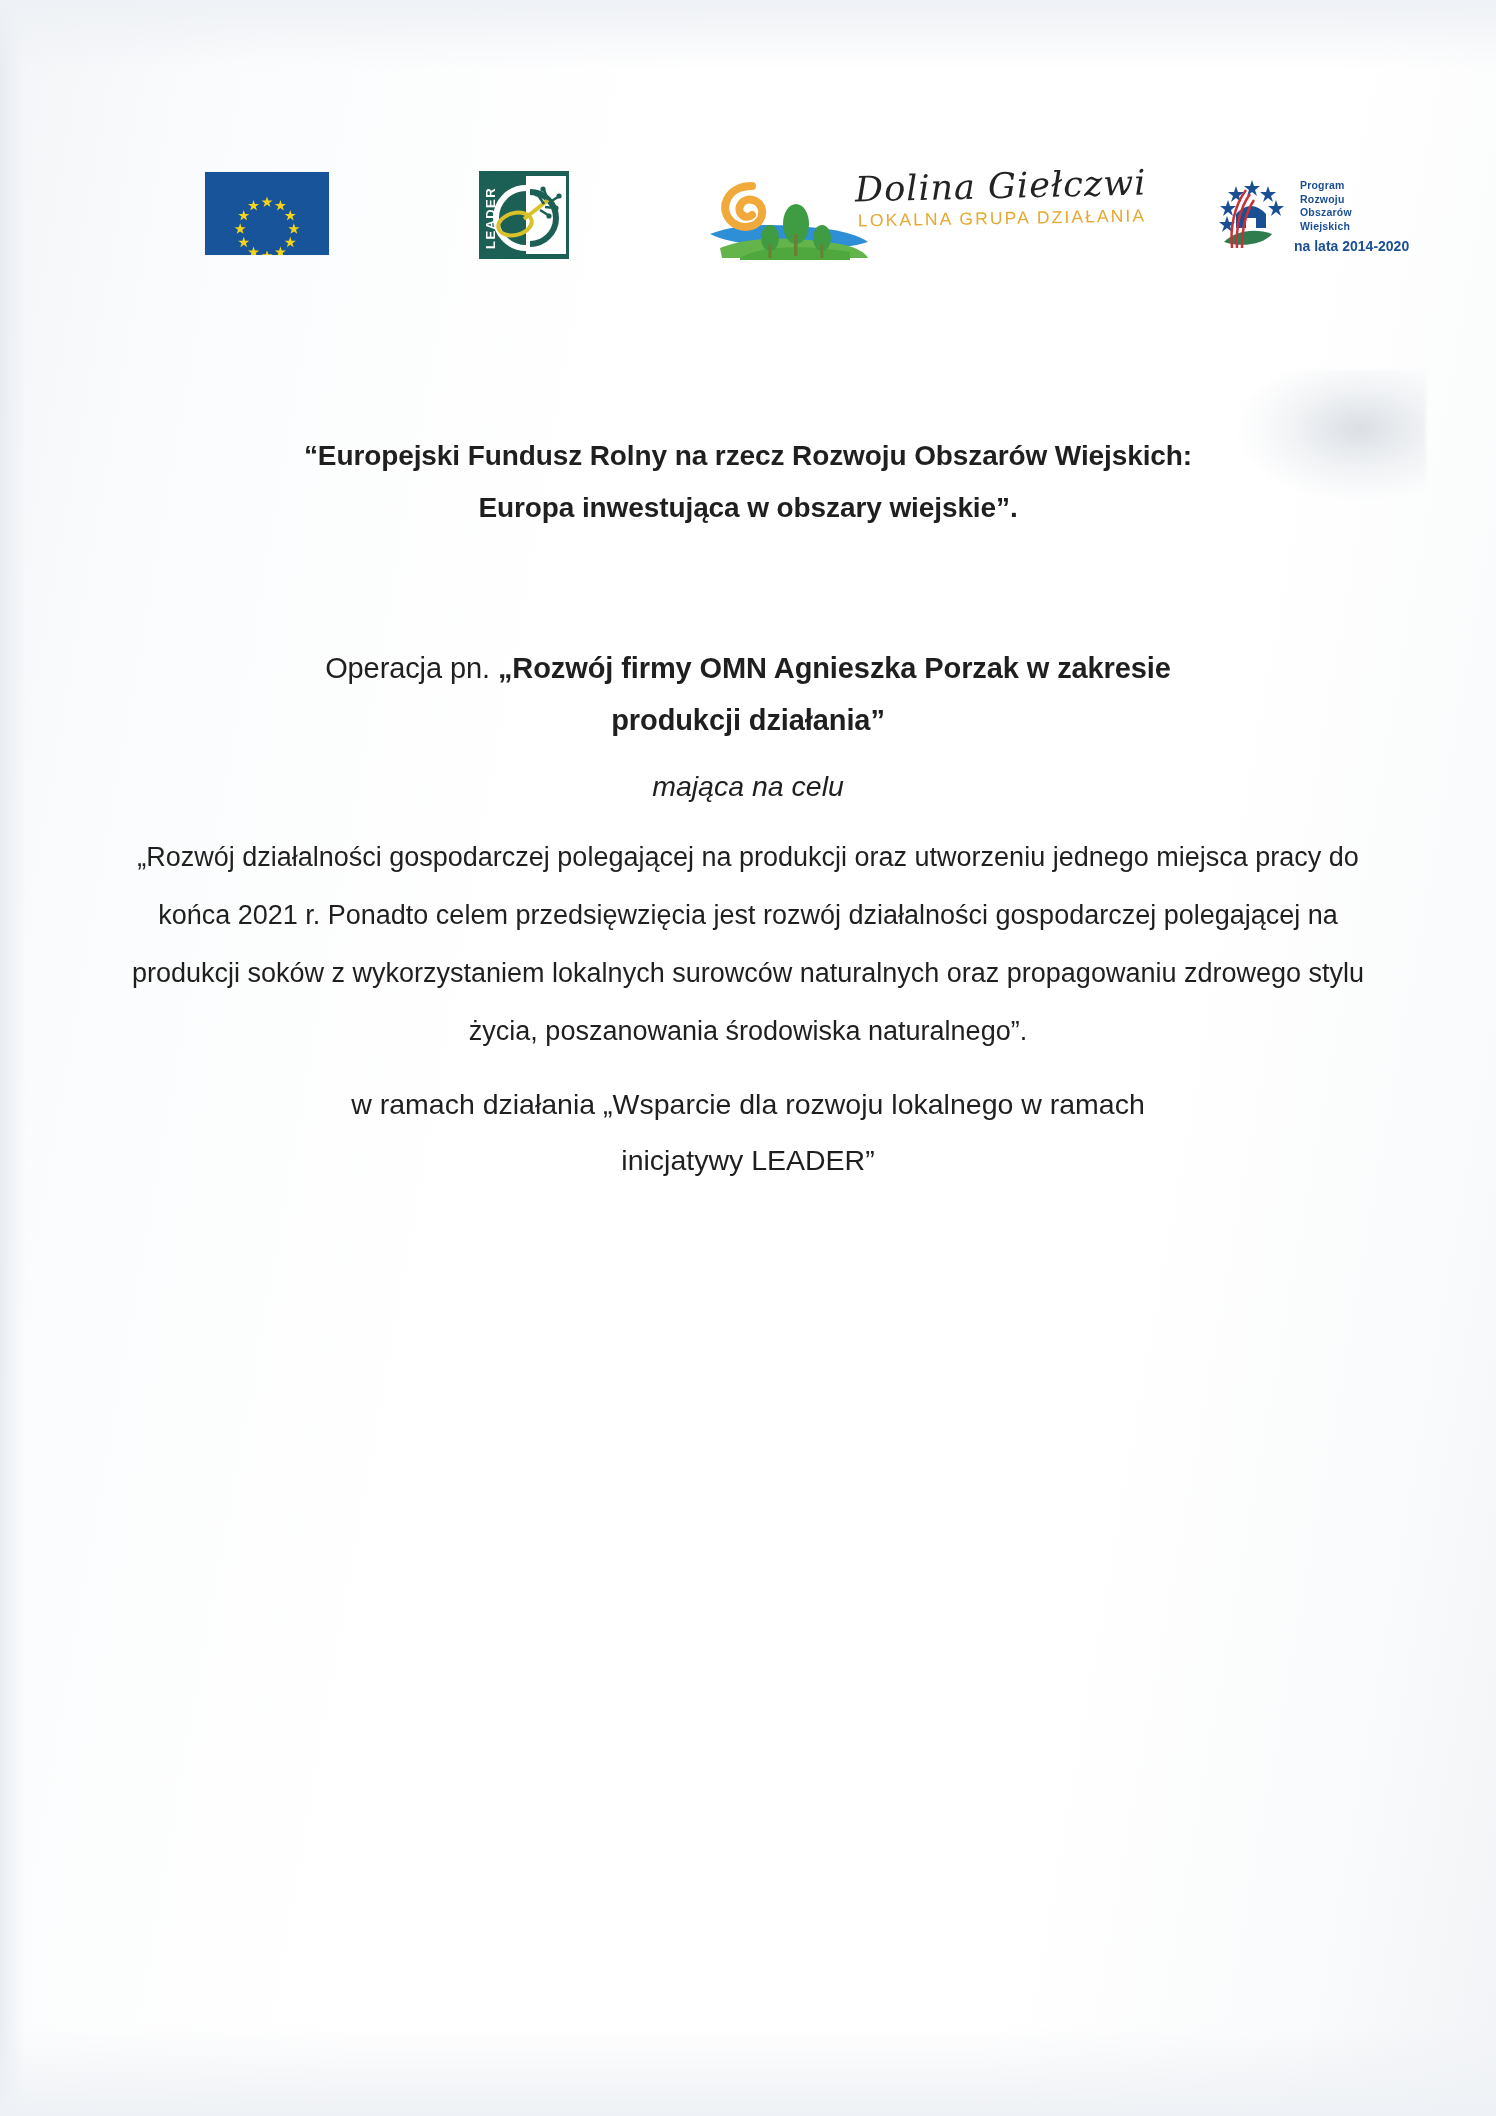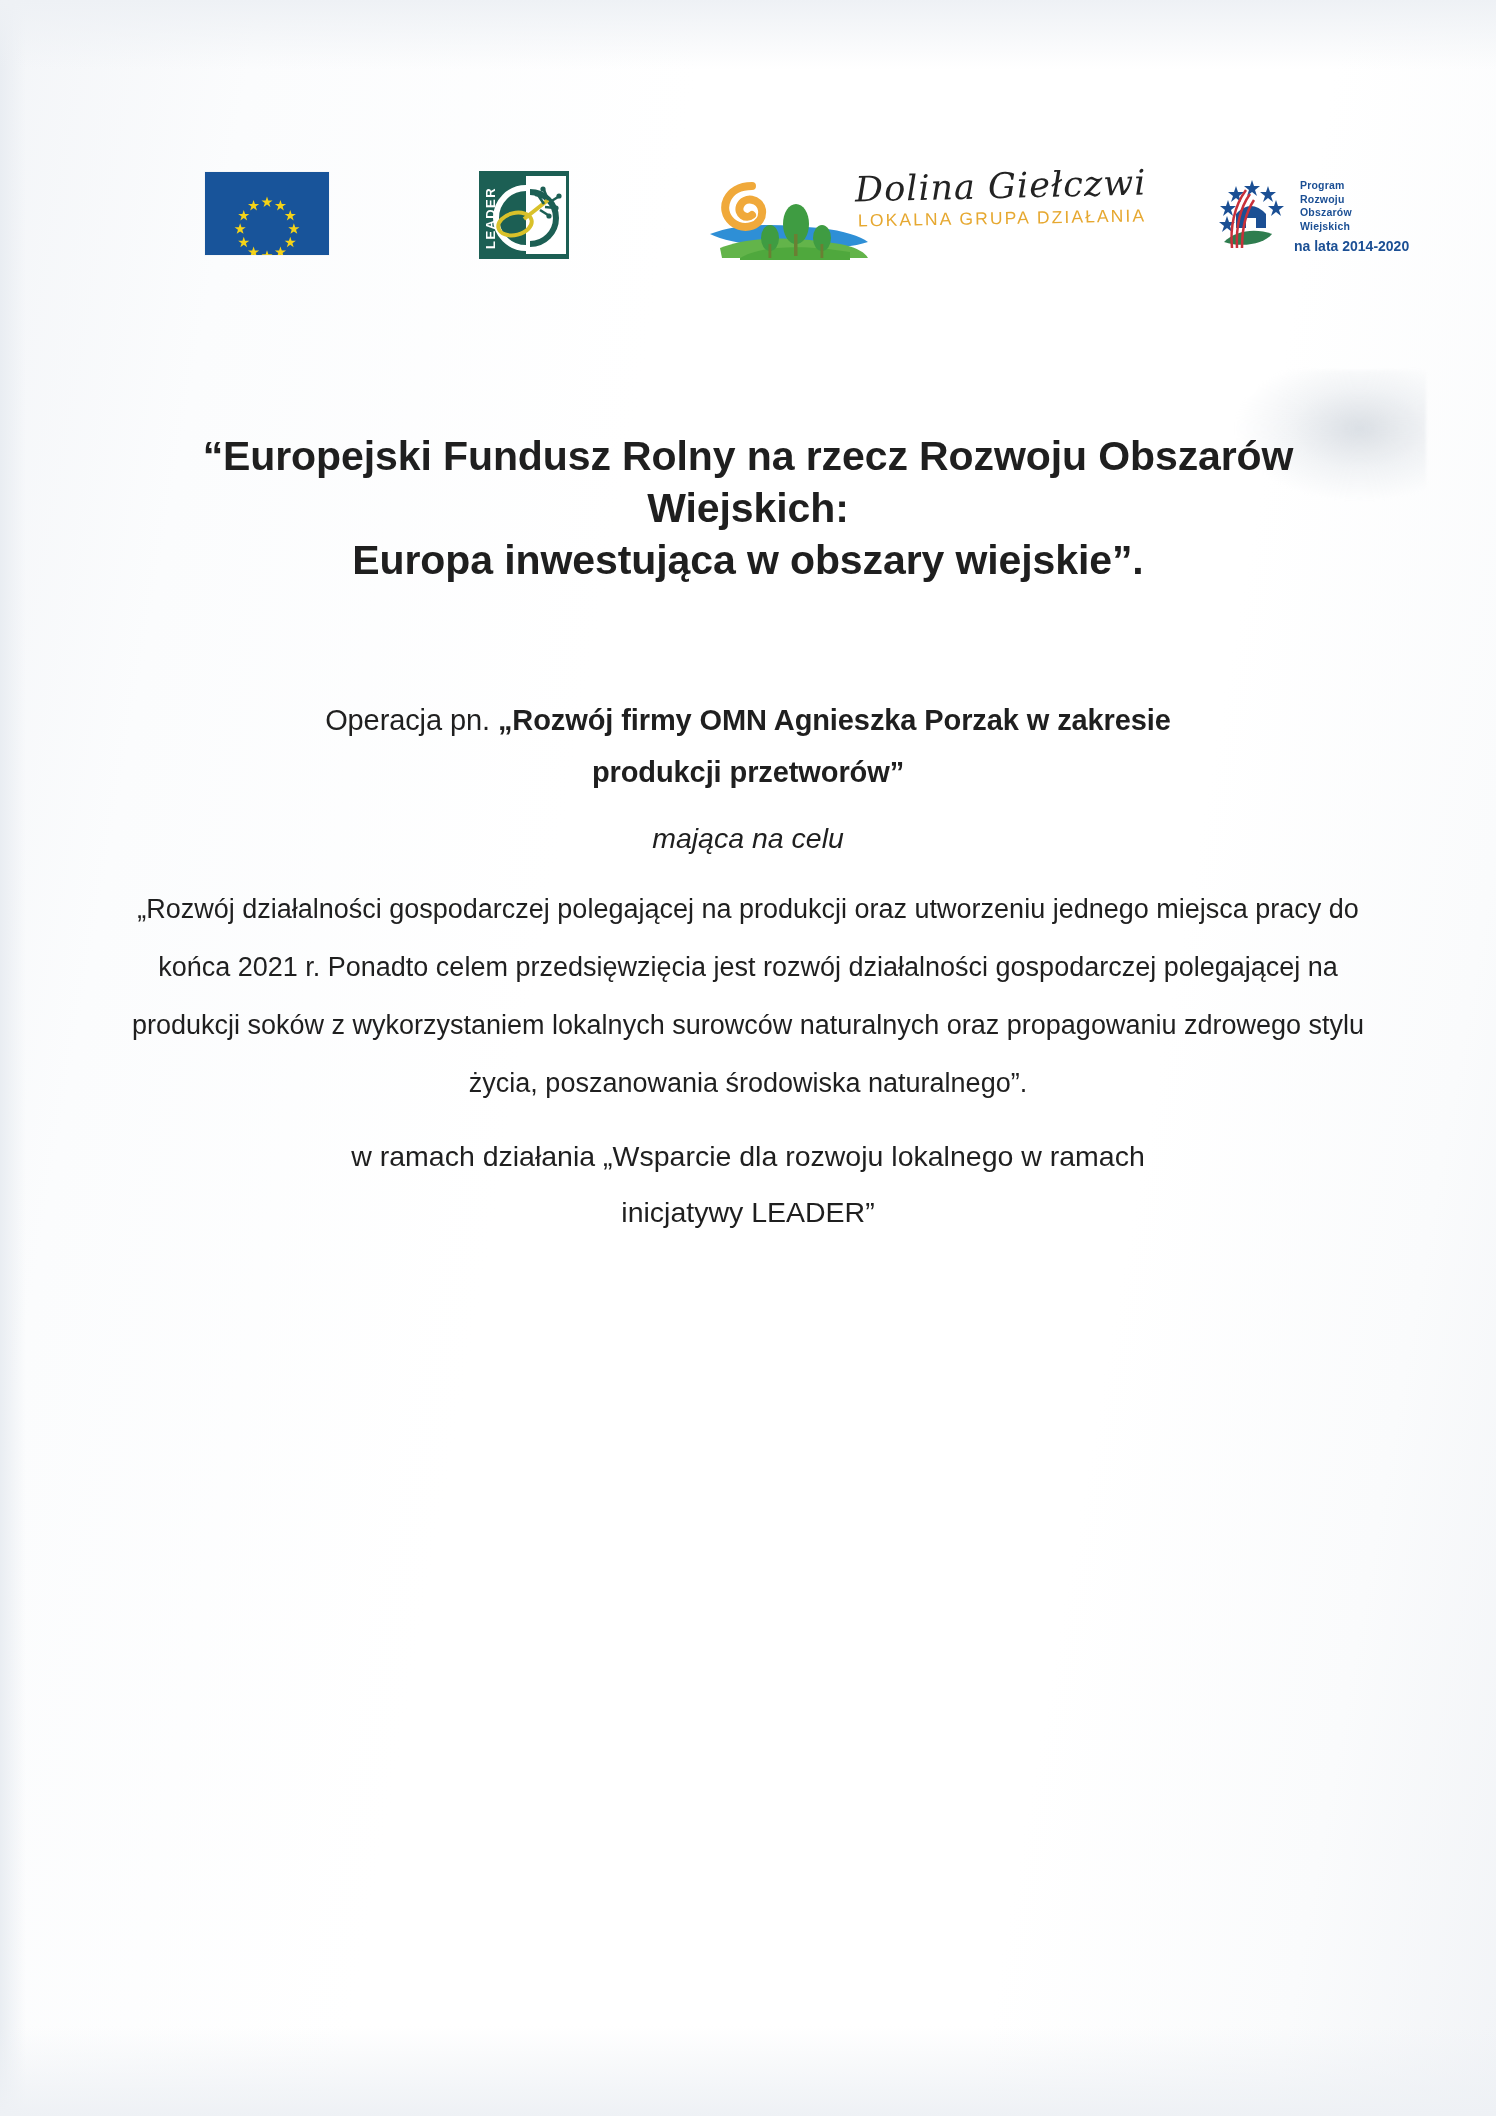--- a/index.html
+++ b/index.html
@@ -154,21 +154,21 @@
     left: 98px;
     top: 430px;
     width: 1300px;
     text-align: center;
     color: #1f1f1f;
   }
 
   .line { font-family: "Liberation Sans", sans-serif; }
 
   .quote-heading {
-    font-size: 41px;
+    font-size: 28px;
     font-weight: bold;
     line-height: 52px;
     letter-spacing: -0.1px;
   }
 
   .spacer-1 { height: 108px; }
 
   .operation {
     font-size: 29px;
     line-height: 52px;
@@ -329,21 +329,21 @@
 
     <div class="line quote-heading">
       <div>“Europejski Fundusz Rolny na rzecz Rozwoju Obszarów Wiejskich:</div>
       <div>Europa inwestująca w obszary wiejskie”.</div>
     </div>
 
     <div class="spacer-1"></div>
 
     <div class="line operation">
       <div><span>Operacja pn. </span><span class="bold">„Rozwój firmy OMN Agnieszka Porzak w zakresie</span></div>
-      <div class="bold">produkcji przetworów”</div>
+      <div class="bold">produkcji działania”</div>
     </div>
 
     <div class="line purpose">mająca na celu</div>
 
     <div class="line goal-quote">„Rozwój działalności gospodarczej polegającej na produkcji oraz utworzeniu jednego miejsca pracy do końca 2021 r. Ponadto celem przedsięwzięcia jest rozwój działalności gospodarczej polegającej na produkcji soków z wykorzystaniem lokalnych surowców naturalnych oraz propagowaniu zdrowego stylu życia, poszanowania środowiska naturalnego”.</div>
 
 
     <div class="line measure">
       <div>w ramach działania „Wsparcie dla rozwoju lokalnego w ramach</div>
       <div>inicjatywy LEADER”</div>

